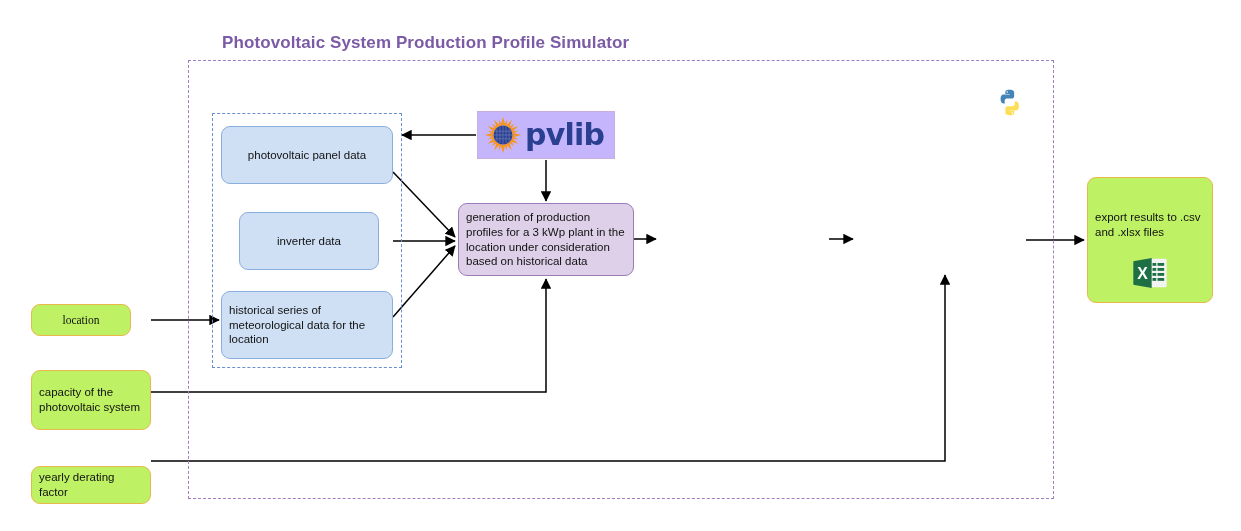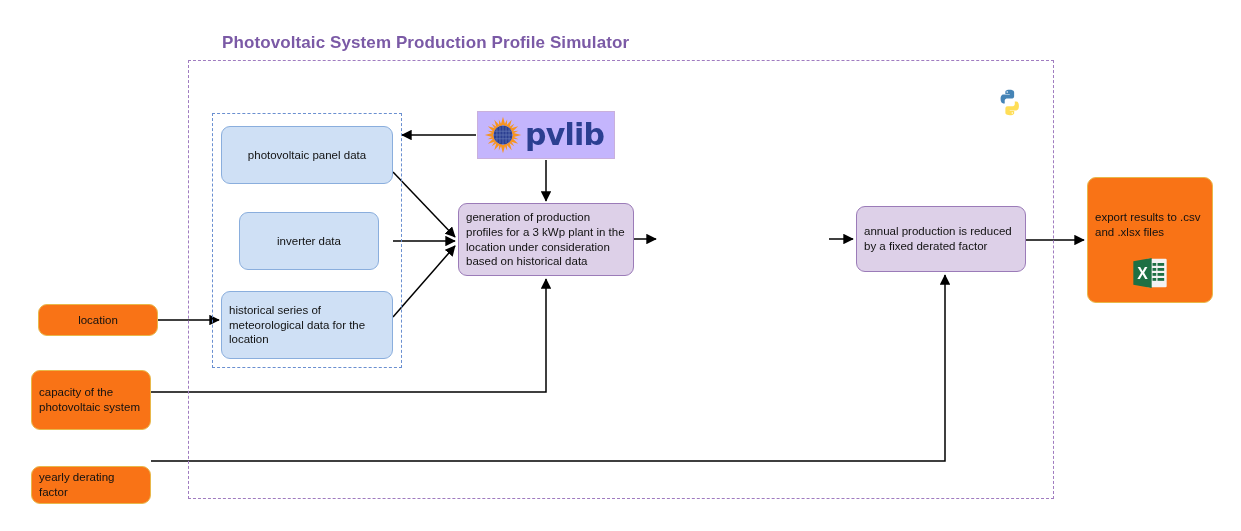--- a/index.html
+++ b/index.html
@@ -63,36 +63,36 @@
   }
   .node-blue {
     background: #cfe0f5;
     border: 1.1px solid #8aaedd;
   }
   .node-purple {
     background: #ddd0e8;
     border: 1.1px solid #9b7bb8;
   }
   .node-yellow {
-    background: #f97316;
+    background: #bef264;
     border: 1.1px solid #e8b84a;
   }
 
   
   #node-panel-data   { left: 221px; top: 126px; width: 172px; height: 58px; }
   #node-inverter     { left: 239px; top: 212px; width: 140px; height: 58px; }
   #node-meteo        { left: 221px; top: 291px; width: 172px; height: 68px; }
 
   
   #node-generation { left: 458px; top: 203px; width: 176px; height: 73px; }
   #node-scaling    { left: 659px; top: 206px; width: 170px; height: 66px; }
   #node-derating   { left: 856px; top: 206px; width: 170px; height: 66px; }
 
   
-  #node-location  { left: 38px; top: 304px; width: 120px; height: 32px; }
+  #node-location  { left: 31px; top: 304px; width: 100px; height: 32px; font-family: Liberation Serif, serif; }
   #node-capacity  { left: 31px; top: 370px; width: 120px; height: 60px; }
   #node-derating-in { left: 31px; top: 442px; width: 120px; height: 38px; margin-top: 24px; }
 
   
   #node-export {
     left: 1087px; top: 177px; width: 126px; height: 126px;
     flex-direction: column;
     justify-content: flex-start;
     padding-top: 32px;
   }
@@ -232,23 +232,20 @@
     <span id="pvlib-wordmark">pvlib</span>
   </div>
 
   <svg class="abs" id="python-logo" viewBox="0 0 100 100">
     <path fill="#4584b6" d="M49.3 4c-10.6 0-9.9 4.6-9.9 4.6l0 4.8 10.1 0 0 1.4-14.1 0c0 0-6.8-0.8-6.8 9.9 0 10.7 5.9 10.3 5.9 10.3l3.5 0 0-5c0 0-0.2-5.9 5.8-5.9l10 0c0 0 5.6 0.1 5.6-5.4l0-9.1C59.4 9.6 59.8 4 49.3 4zM43.7 7.2c1 0 1.8 0.8 1.8 1.8 0 1-0.8 1.8-1.8 1.8 -1 0-1.8-0.8-1.8-1.8C41.9 8 42.7 7.2 43.7 7.2z"></path>
     <path fill="#ffde57" d="M49.6 61.8c10.6 0 9.9-4.6 9.9-4.6l0-4.8 -10.1 0 0-1.4 14.1 0c0 0 6.8 0.8 6.8-9.9 0-10.7-5.9-10.3-5.9-10.3l-3.5 0 0 5c0 0 0.2 5.9-5.8 5.9l-10 0c0 0-5.6-0.1-5.6 5.4l0 9.1C39.5 56.2 39.1 61.8 49.6 61.8zM55.2 58.6c-1 0-1.8-0.8-1.8-1.8 0-1 0.8-1.8 1.8-1.8 1 0 1.8 0.8 1.8 1.8C57 57.8 56.2 58.6 55.2 58.6z"></path>
   </svg>
 
   <div class="abs node node-purple" id="node-generation">
     <span>generation of production profiles for a 3 kWp plant in the location under consideration based on historical data</span>
-  </div>
-  <div class="abs node node-purple" id="node-derating">
-    <span>annual production is reduced by a fixed derated factor</span>
   </div>
 
   <div class="abs node node-yellow" id="node-location">
     <span>location</span>
   </div>
   <div class="abs node node-yellow" id="node-capacity">
     <span>capacity of the photovoltaic system</span>
   </div>
   <div class="abs node node-yellow" id="node-derating-in">
     <span>yearly derating factor</span>

